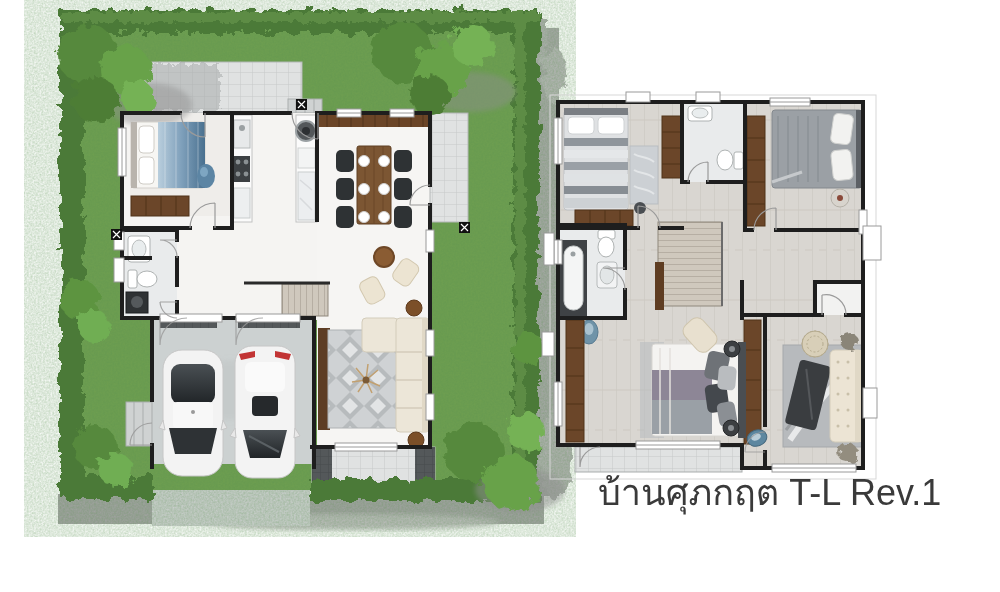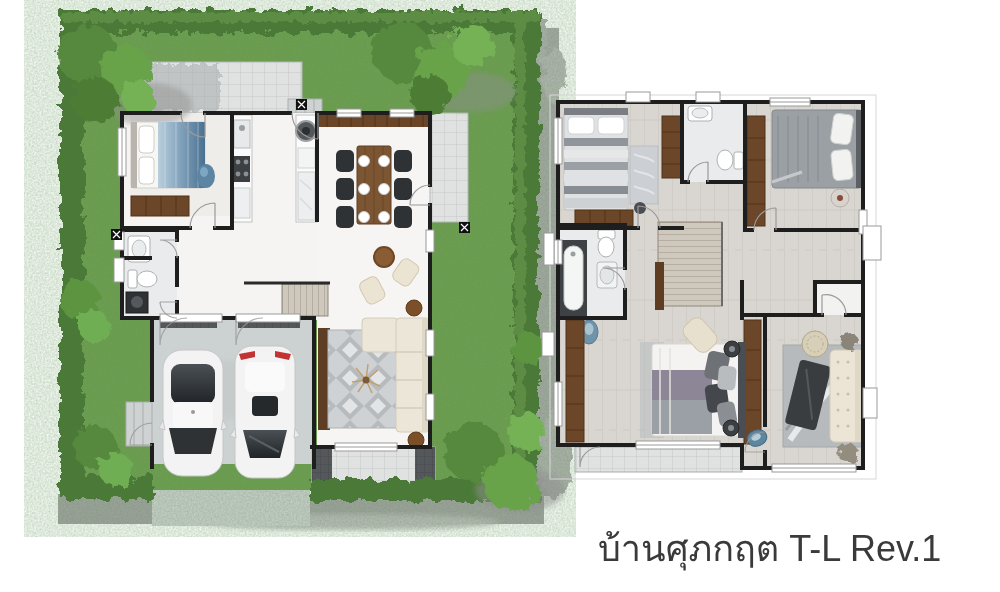--- a/index.html
+++ b/index.html
@@ -1,19 +1,19 @@
 <!DOCTYPE html>
 <html><head>
 <meta charset="utf-8">
 <style>
   html,body{margin:0;padding:0;background:#ffffff;}
   #stage{position:relative;width:1000px;height:592px;background:#ffffff;overflow:hidden;
          font-family:"Liberation Sans", sans-serif;}
   #planSvg{position:absolute;left:0;top:0;}
-  #caption{position:absolute;left:598px;top:520px;width:330px;
+  #caption{position:absolute;left:598px;top:464px;width:330px;
            font-size:36px;font-weight:400;color:#3a3a3a;letter-spacing:0px;
            font-family:"Liberation Sans","DejaVu Sans",sans-serif;white-space:nowrap;}
 </style>
 </head>
 <body>
 
 <div id="stage">
 <svg id="planSvg" width="1000" height="592" viewBox="0 0 1000 592">
 <defs>
   <filter id="blob" x="-30%" y="-30%" width="160%" height="160%">

